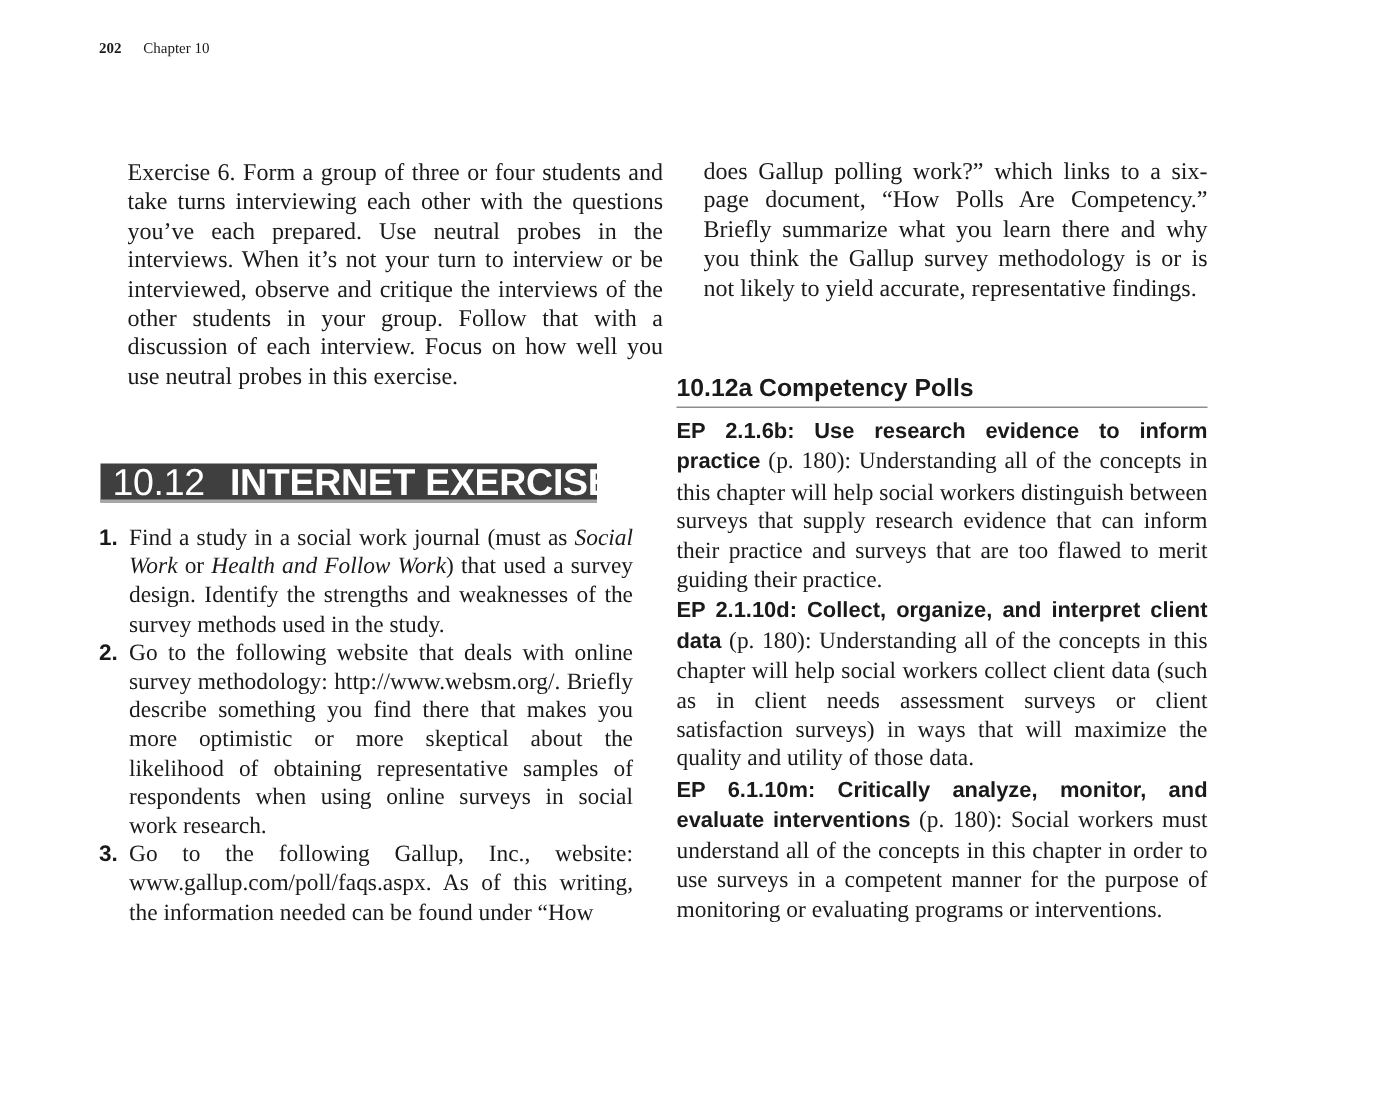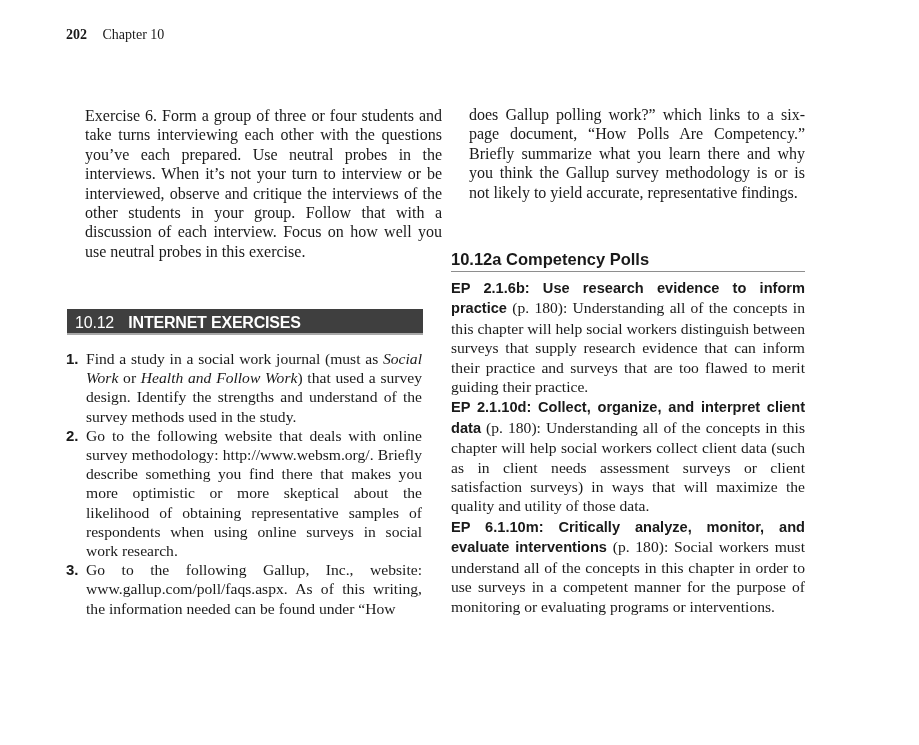--- a/index.html
+++ b/index.html
@@ -1,27 +1,27 @@
 <!DOCTYPE html>
 <html><head>
   <meta charset="utf-8">
   <style>
     html, body { margin: 0; padding: 0; background: #ffffff; }
     body { width: 919px; height: 745px; position: relative; overflow: hidden; color: #1a1a1a; }
 
-    .running-head { position: absolute; left: 66px; top: 27px; font-family: "Liberation Serif", serif; font-size: 14px; }
+    .running-head { position: absolute; left: 66px; top: 27px; font-family: "Liberation Serif", serif; font-size: 10px; }
     .running-head .pnum { font-weight: bold; margin-right: 12px; }
 
     .col { position: absolute; top: 106px; width: 357px; font-family: "Liberation Serif", serif; font-size: 16px; line-height: 19.4px; }
     .col-left { left: 85px; }
     .col-right { left: 469px; width: 336px; top: 105px; }
 
     .justify { text-align: justify; margin: 0; }
 
-    .section-bar { position: absolute; left: 67px; top: 309px; width: 356px; height: 26px; background: #3f3f3f; border-bottom: 2px solid #a9a9a9; color: #ffffff; font-family: "Liberation Sans", sans-serif; font-size: 16px; line-height: 27px; padding-left: 8px; box-sizing: border-box; white-space: nowrap; letter-spacing: -0.2px; }
+    .section-bar { position: absolute; left: 67px; top: 309px; width: 331px; height: 26px; background: #3f3f3f; border-bottom: 2px solid #a9a9a9; color: #ffffff; font-family: "Liberation Sans", sans-serif; font-size: 25px; line-height: 27px; padding-left: 8px; box-sizing: border-box; white-space: nowrap; letter-spacing: -0.2px; }
     .section-bar .num { font-weight: normal; margin-right: 10px; }
     .section-bar .title { font-weight: bold; }
 
     .ex-list { position: absolute; left: 66px; top: 349px; width: 356px; font-family: "Liberation Serif", serif; font-size: 15.6px; line-height: 19.2px; margin: 0; padding: 0; list-style: none; }
     .ex-item { position: relative; padding-left: 20px; text-align: justify; margin: 0; }
     .ex-item .ex-num { position: absolute; left: 0; top: 0; font-family: "Liberation Sans", sans-serif; font-weight: bold; font-size: 15px; }
 
     .comp-heading { position: absolute; left: 451px; top: 248px; width: 354px; font-family: "Liberation Sans", sans-serif; font-weight: bold; font-size: 16.5px; line-height: 22px; border-bottom: 1.5px solid #8e8e8e; padding-bottom: 1px; }
 
     .notes { position: absolute; left: 451px; top: 278px; width: 354px; font-family: "Liberation Serif", serif; font-size: 15.6px; line-height: 19.4px; }
@@ -41,21 +41,21 @@
 </div>
 
 <div class="section-bar" style="background: rgb(63, 63, 63);">
   <span class="num">10.12</span>
   <span class="title">INTERNET EXERCISES</span>
 </div>
 
 <ol class="ex-list">
   <li class="ex-item">
     <span class="ex-num">1.</span>
-    <span>Find a study in a social work journal (must as </span><i>Social Work</i><span> or </span><i>Health and Follow Work</i><span>) that used a survey design. Identify the strengths and understand of the survey methods used in the study.</span>
+    <span>Find a study in a social work journal (must as </span><i>Social Work</i><span> or </span><i>Health and Follow Work</i><span>) that used a survey design. Identify the strengths and weaknesses of the survey methods used in the study.</span>
   </li>
   <li class="ex-item">
     <span class="ex-num">2.</span>
     <span>Go to the following website that deals with online survey methodology: http://www.websm.org/. Briefly describe something you find there that makes you more optimistic or more skeptical about the likelihood of obtaining representative samples of respondents when using online surveys in social work research.</span>
   </li>
   <li class="ex-item">
     <span class="ex-num">3.</span>
     <span>Go to the following Gallup, Inc., website: www.gallup.com/poll/faqs.aspx. As of this writing, the information needed can be found under “How</span>
   </li>
 </ol>

